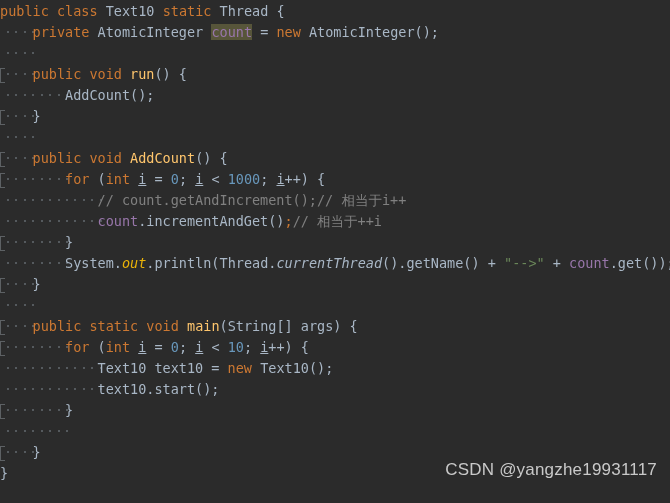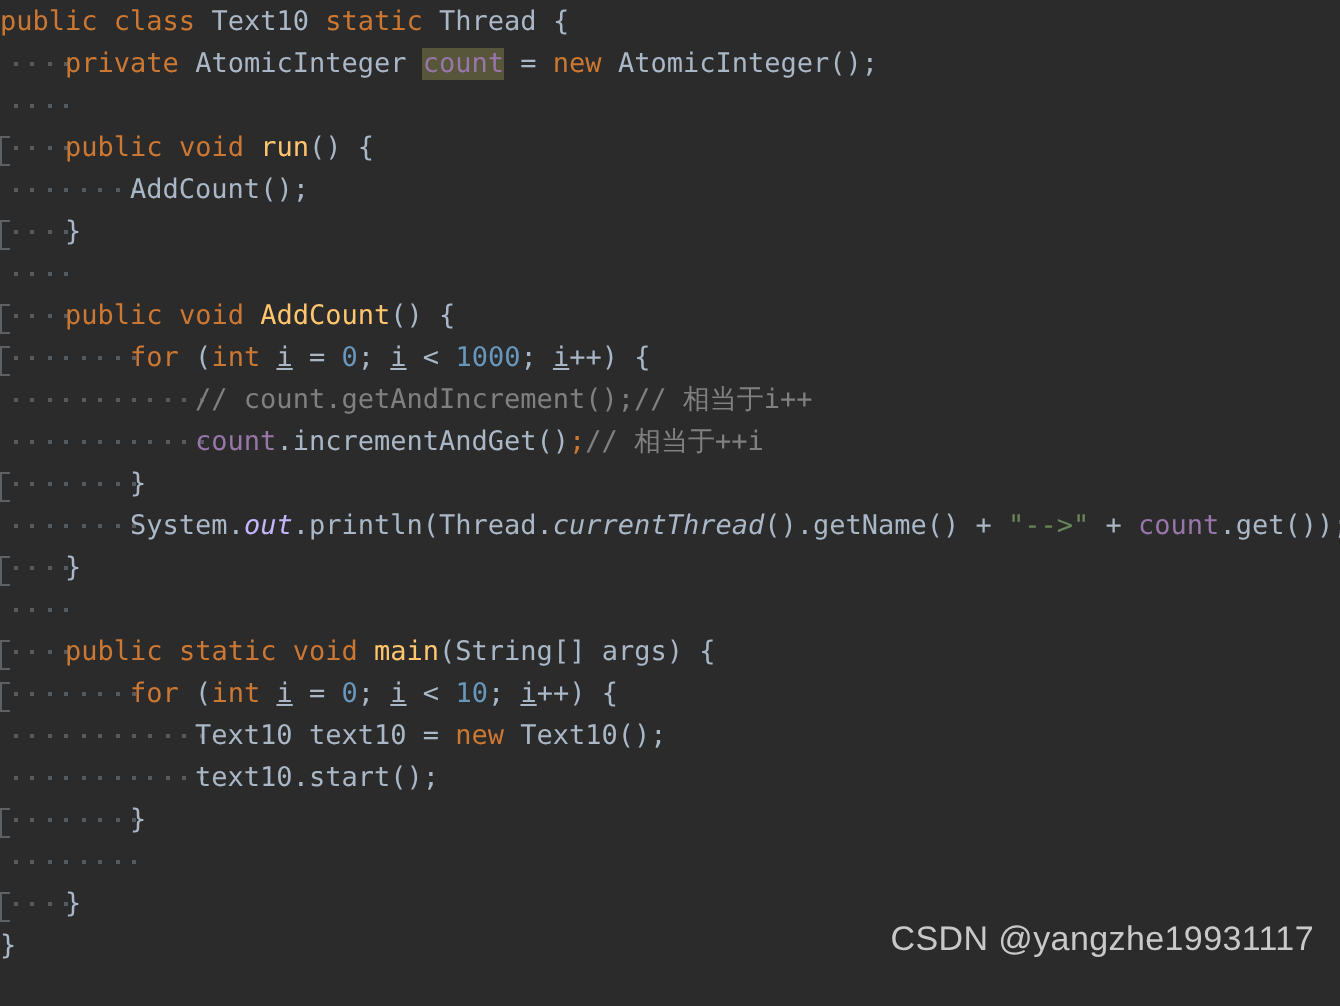--- a/index.html
+++ b/index.html
@@ -41,21 +41,21 @@
   
   .kw      { color: #cc7832; }            
   .plain   { color: #a9b7c6; }            
   .type    { color: #a9b7c6; }            
   .method  { color: #ffc66d; }            
   .num     { color: #6897bb; }            
   .str     { color: #6a8759; }            
   .cmt     { color: #808080; }            
   .anno    { color: #bbb529; }            
   .field   { color: #9876aa; }            
-  .statfld { color: #c4b5fd; font-style: italic; }  
+  .statfld { color: #eab308; font-style: italic; }  
   .statmth { color: #a9b7c6; font-style: italic; } 
   .localv  { color: #a9b7c6; text-decoration: underline; } 
   .brace   { color: #a9b7c6; }
   .hl      { background: #57553a; }       
 
   
   .guides {
     position: absolute;
     left: 0;
     top: 0;

